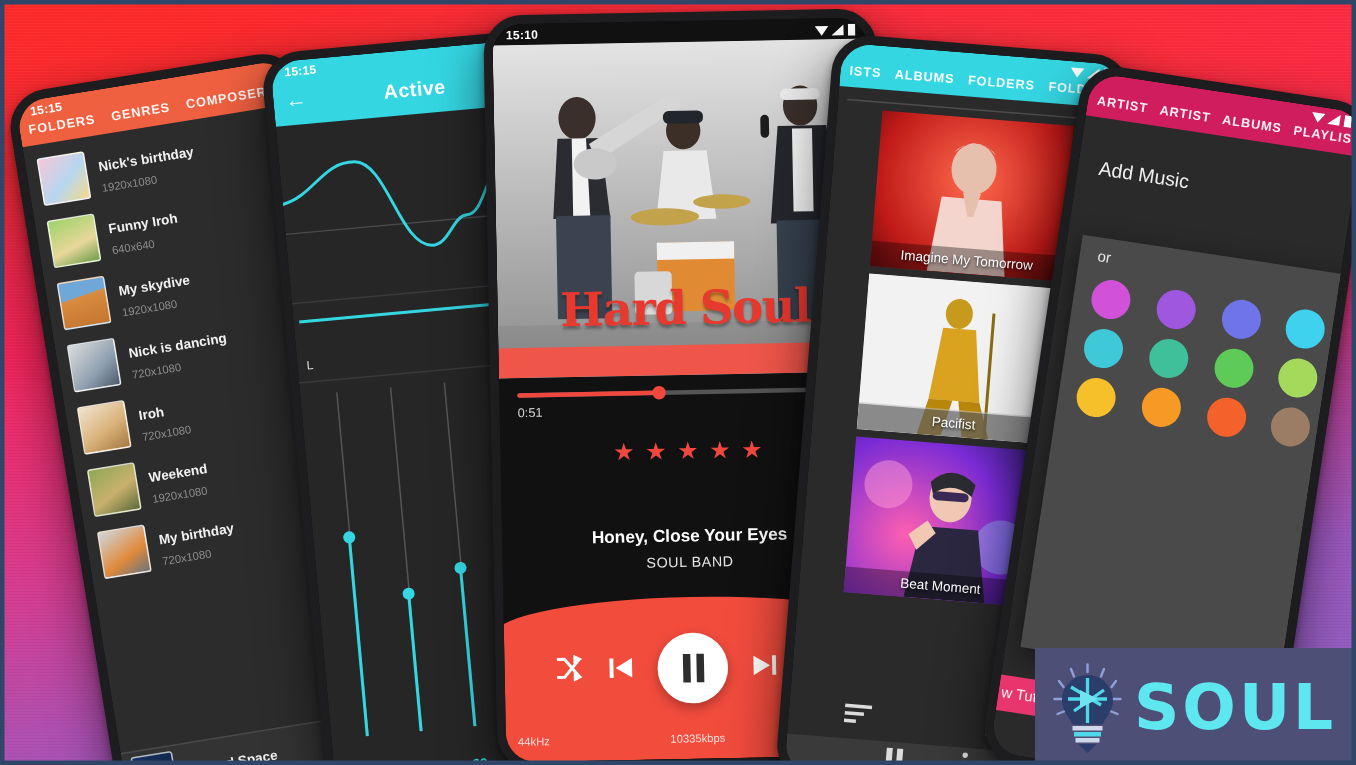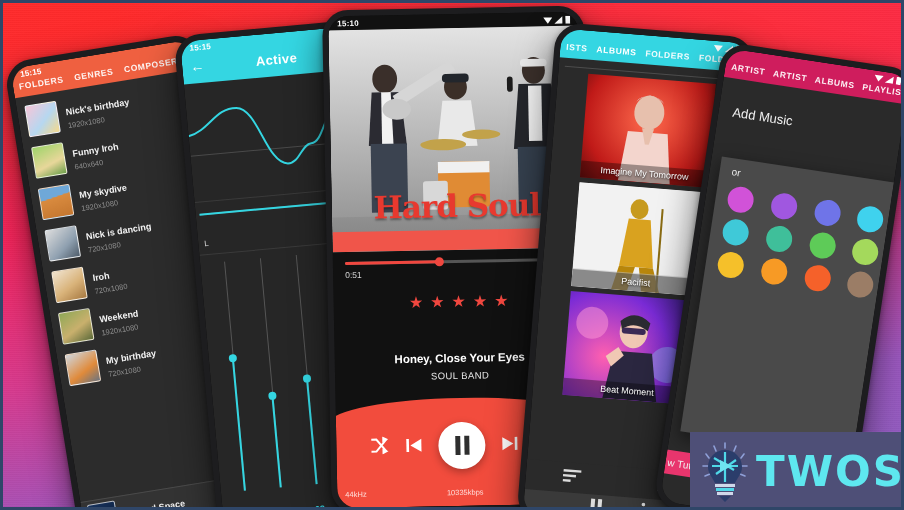--- a/index.html
+++ b/index.html
@@ -522,17 +522,17 @@
         </g>
         <path d="M25 10 C35 10 42 18 42 27 C42 34 37 38 35 43 L15 43 C13 38 8 34 8 27 C8 18 15 10 25 10 Z" fill="#2b3d6b"></path>
         <path d="M14 18 L34 30 M16 34 L36 20 M25 12 L25 42 M12 26 L38 26" stroke="#4fd8e8" stroke-width="2.2" fill="none"></path>
         <path d="M20 20 L32 26 L20 32 Z" fill="#6fe3f0"></path>
         <rect x="15" y="44" width="20" height="3" fill="#cfd8ea"></rect>
         <rect x="16" y="48" width="18" height="3" fill="#4fd8e8"></rect>
         <rect x="17" y="52" width="16" height="3" fill="#cfd8ea"></rect>
         <path d="M19 56 L31 56 L25 62 Z" fill="#2b3d6b"></path>
       </svg>
     </span>
-    <span class="word">TWOS</span>
+    <span class="word">SOUL</span>
   </div>
 
   <div class="frame-border"></div>
 </div>
 
 </body></html>

